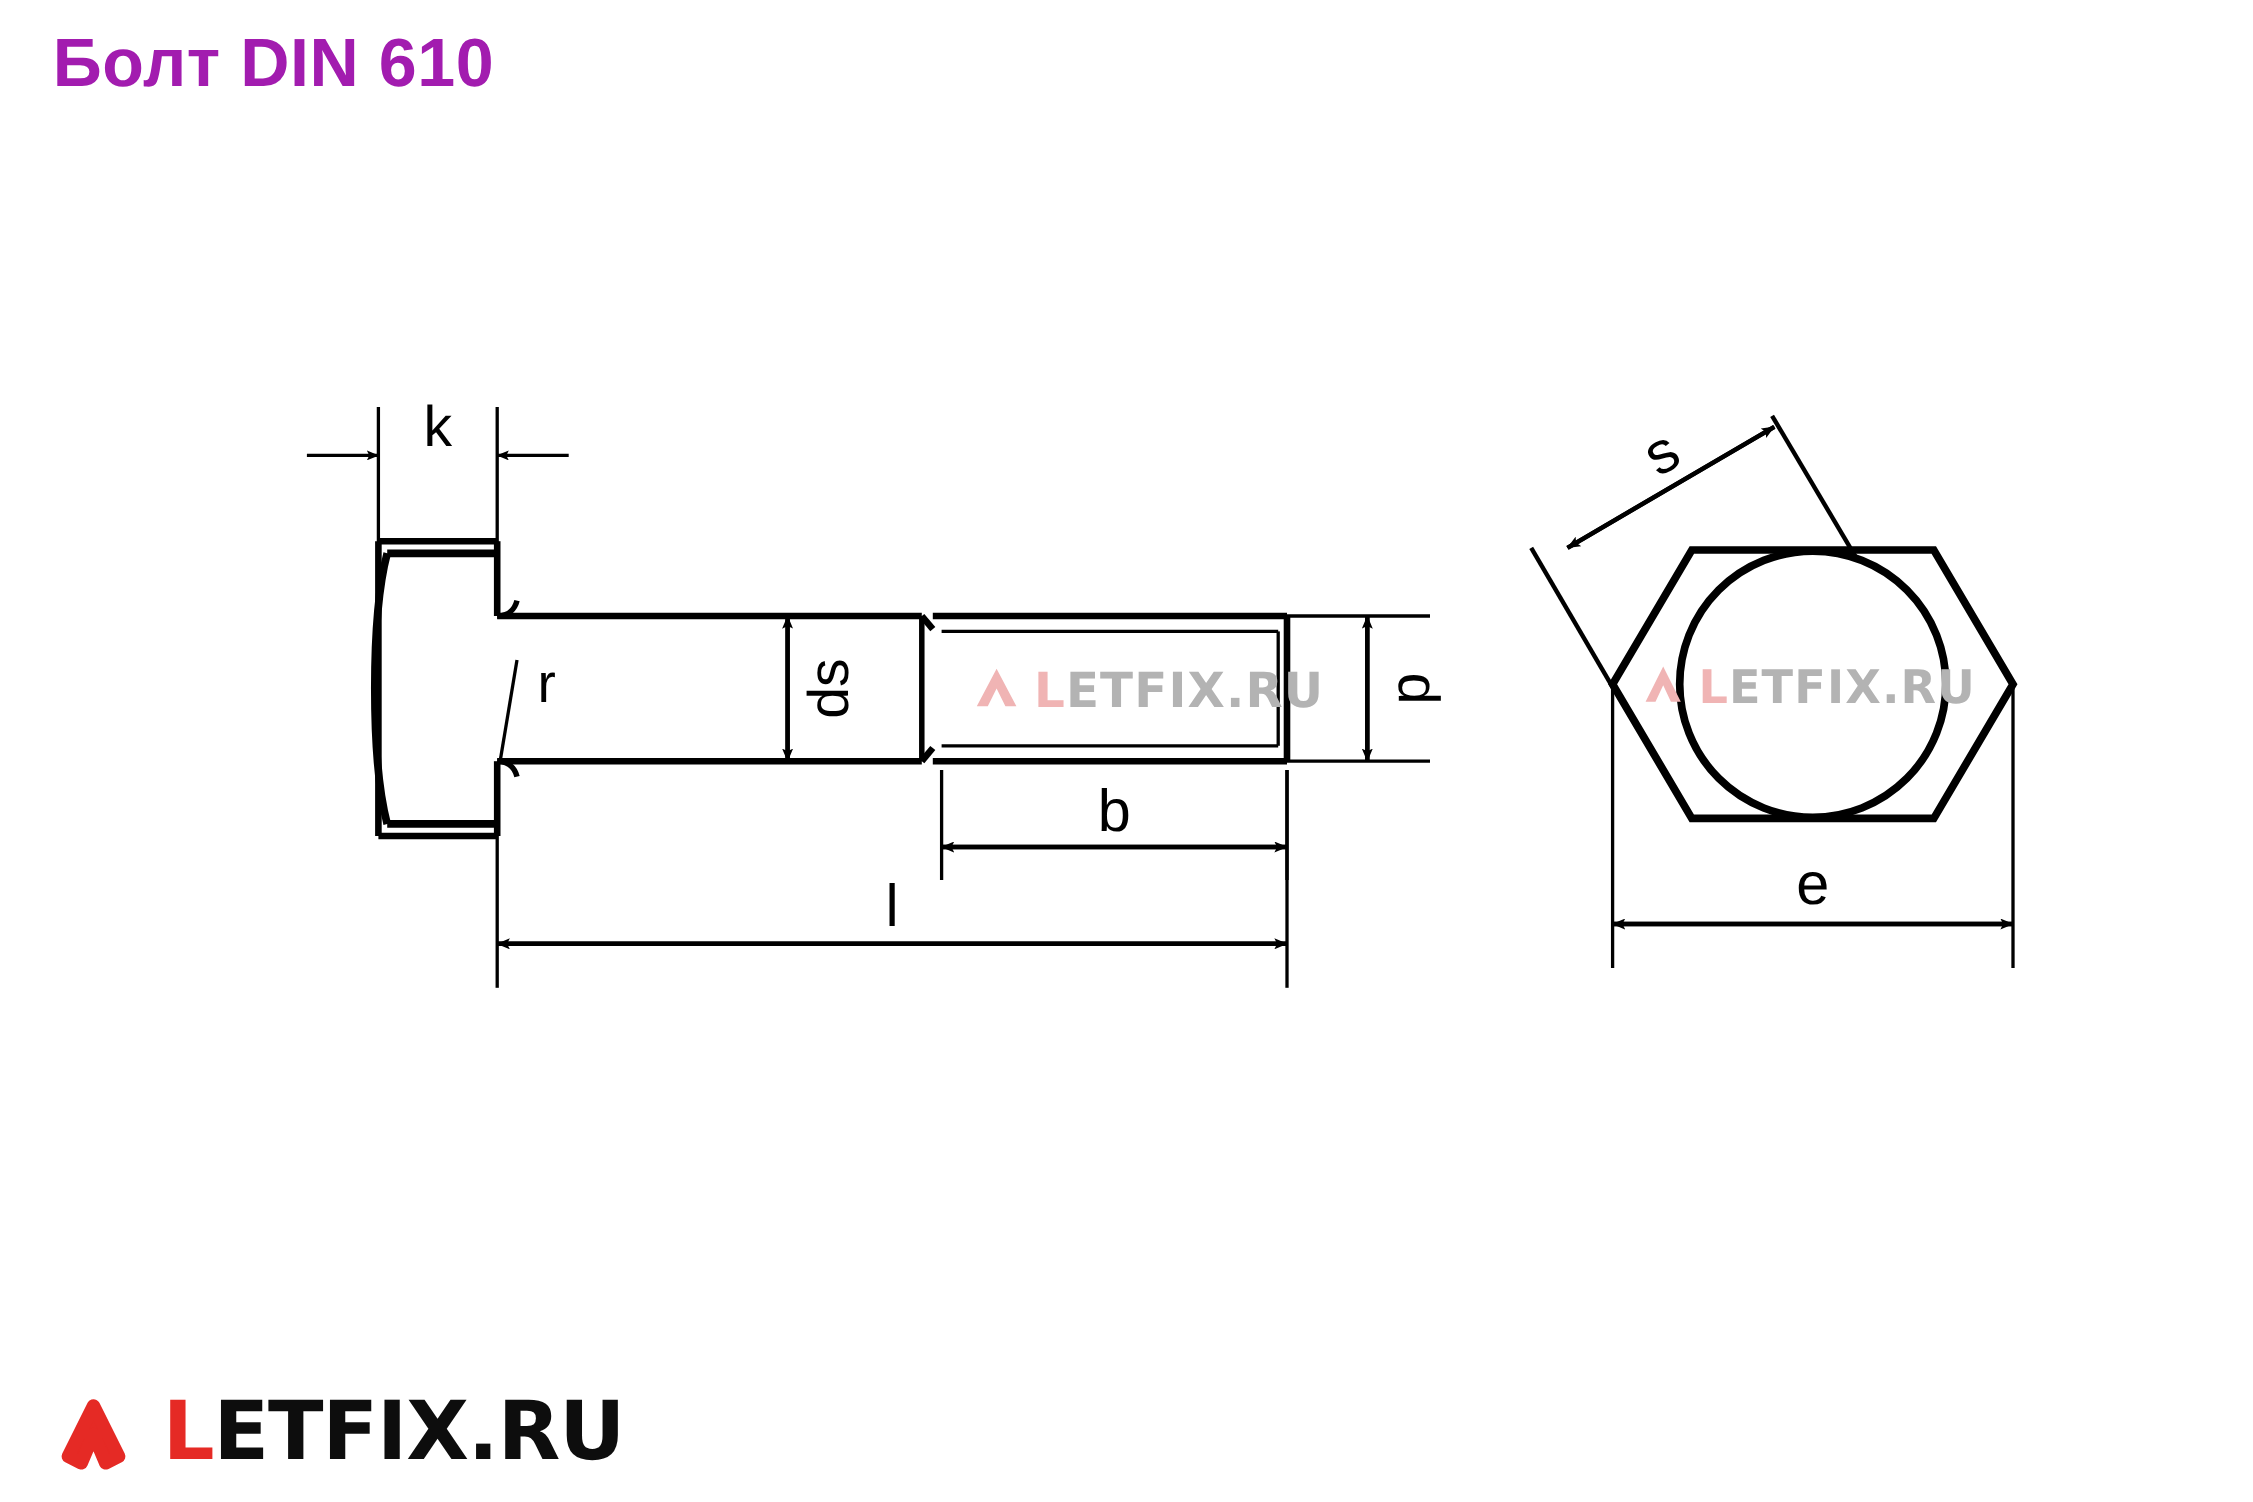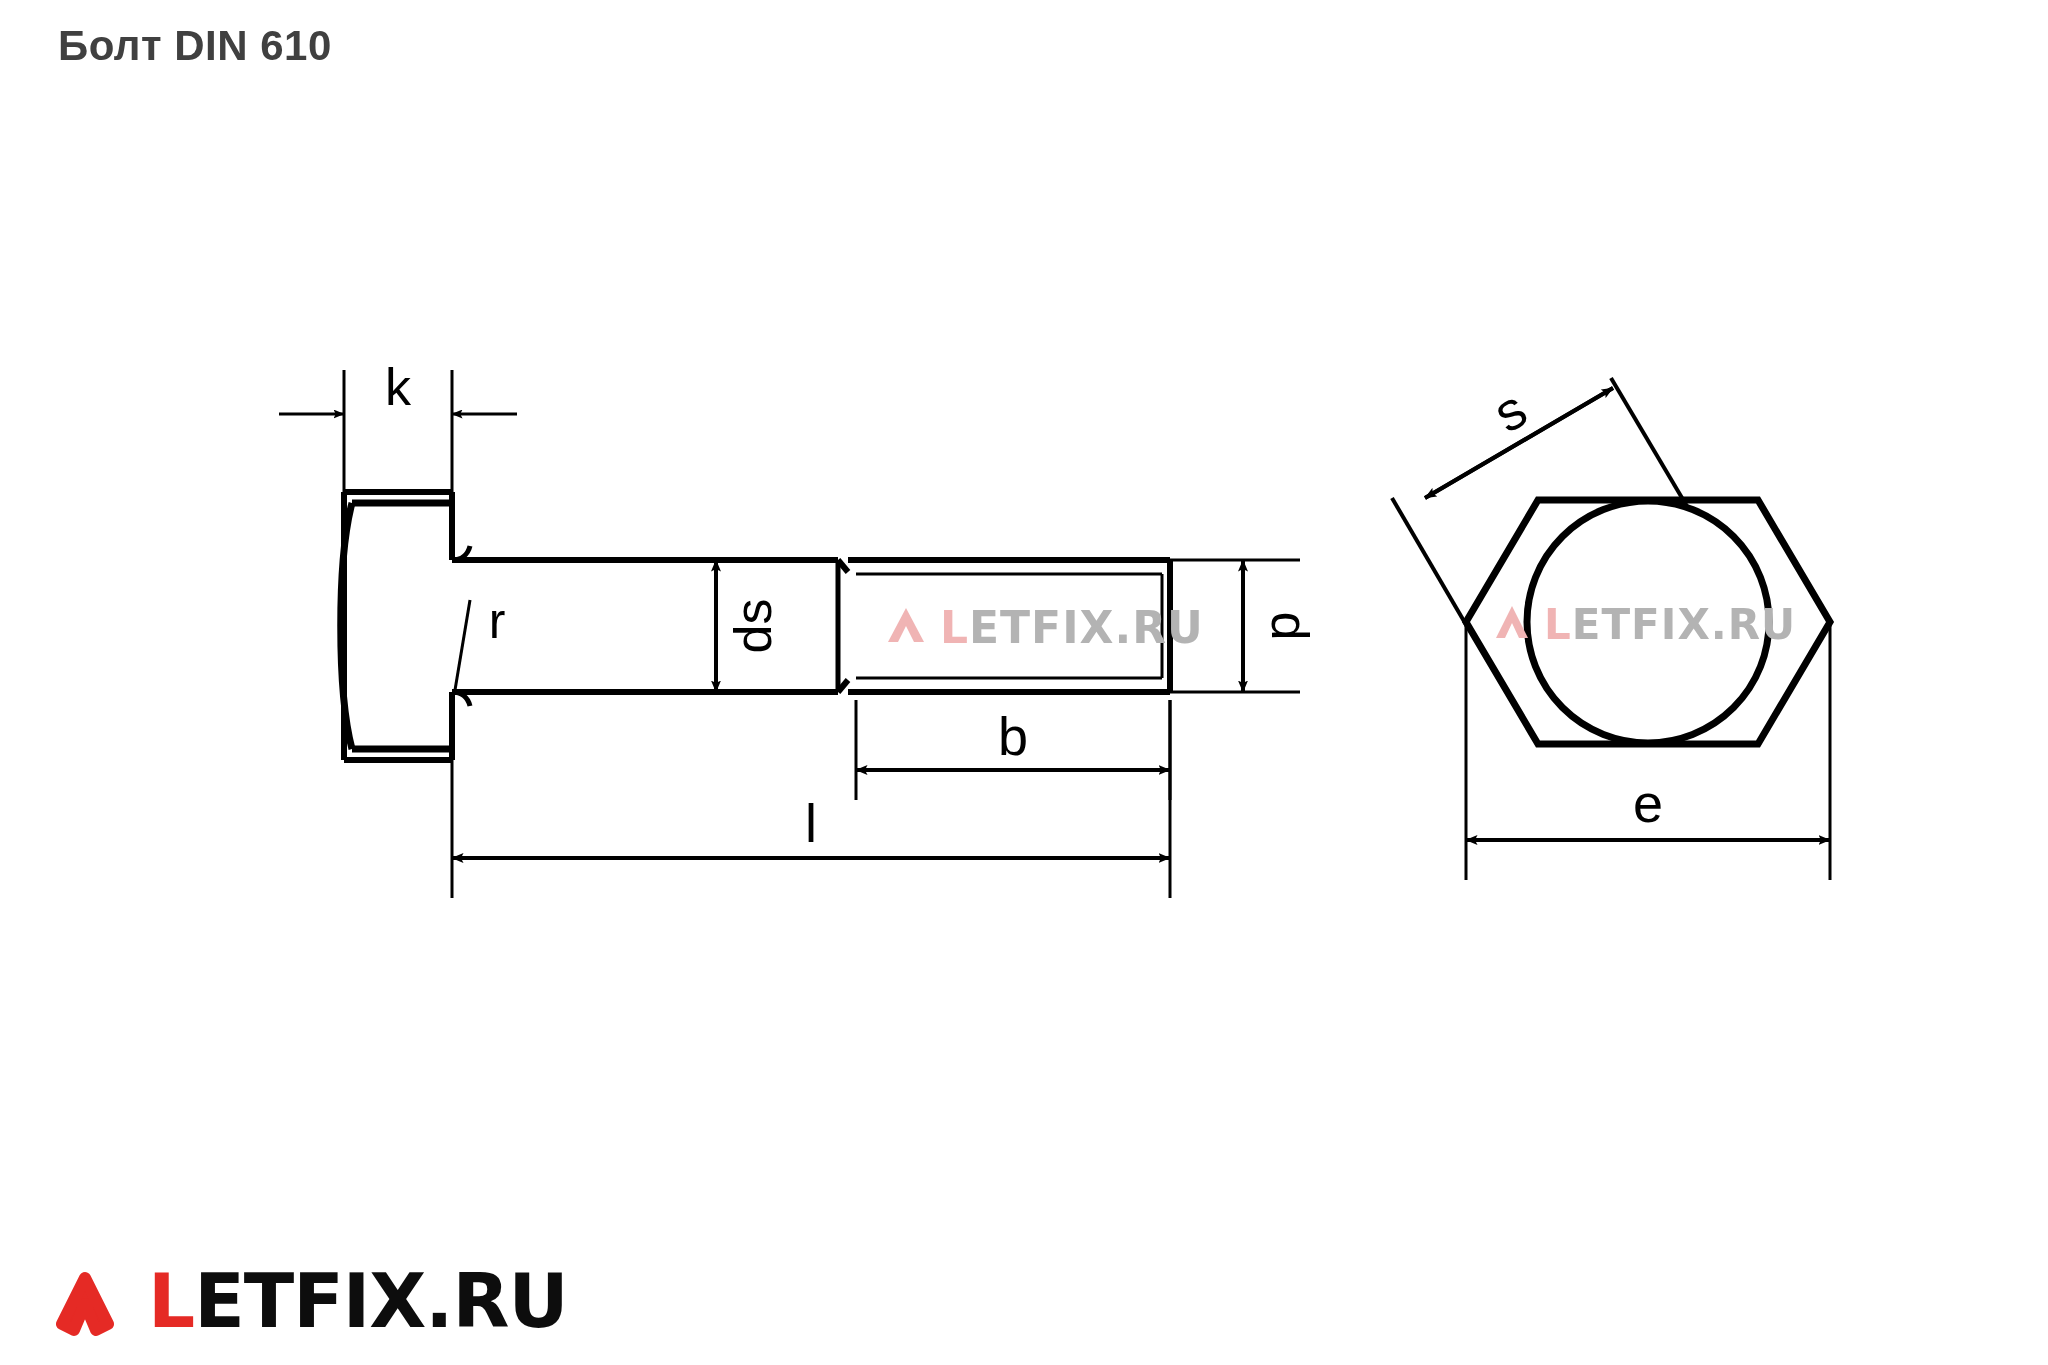--- a/index.html
+++ b/index.html
@@ -10,25 +10,25 @@
   body {
     width: 2048px;
     height: 1365px;
     position: relative;
     font-family: "Liberation Sans", sans-serif;
     overflow: hidden;
   }
 
   #page-title {
     position: absolute;
-    left: 58px;
+    left: 48px;
     top: 22px;
-    font-size: 42px;
+    font-size: 62px;
     font-weight: bold;
-    color: #404040;
+    color: #a21caf;
     letter-spacing: 0.5px;
     white-space: nowrap;
   }
 
   #drawing-area {
     position: absolute;
     left: 0;
     top: 0;
     width: 2048px;
     height: 1365px;

